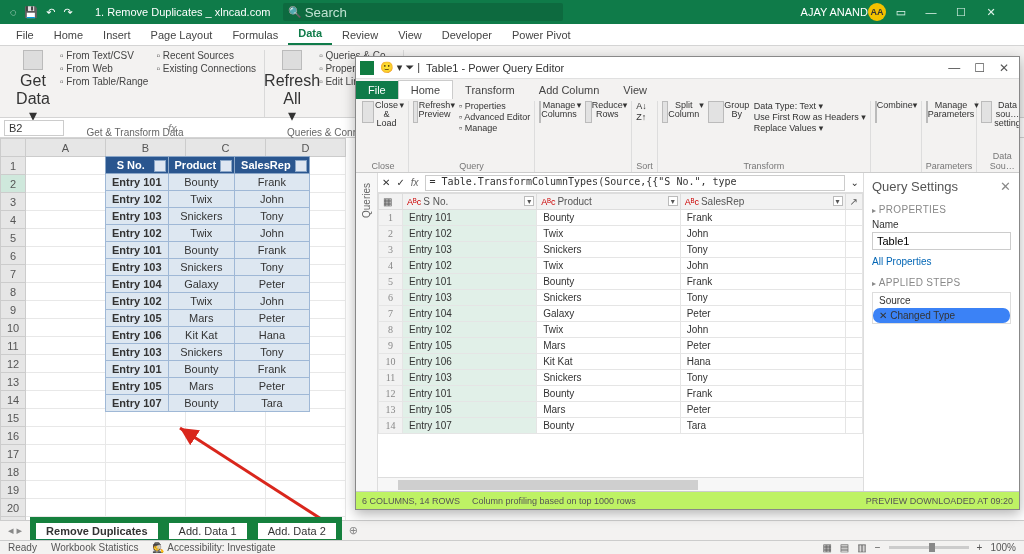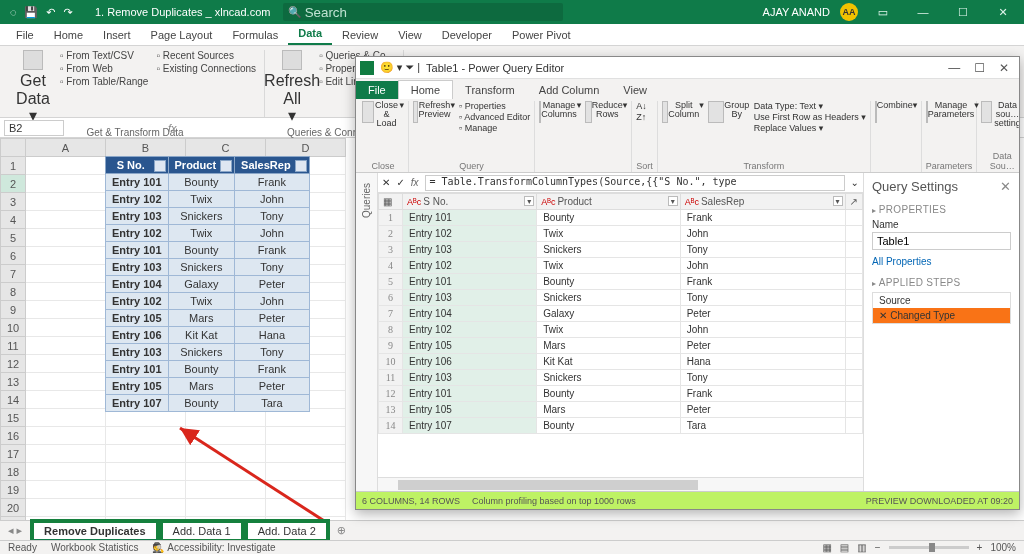--- a/index.html
+++ b/index.html
@@ -5,21 +5,21 @@
   * { box-sizing: border-box; margin: 0; padding: 0; font-family: "Segoe UI", Arial, sans-serif; }
   body { background: #fff; width: 1024px; height: 554px; overflow: hidden; position: relative; font-size: 11px; color: #333; }
 
   
   .title-bar { height: 24px; background: #0f7b49; display: flex; align-items: center; color: #fff; font-size: 11px; }
   .title-bar .qat { display: flex; align-items: center; gap: 8px; padding: 0 10px; }
   .title-bar .doc-title { flex: 0 0 200px; text-align: center; }
   .title-bar .search-wrap { flex: 0 0 300px; }
   .title-bar .search { background: #0d6a3f; border: none; border-radius: 2px; height: 18px; width: 280px; color: #fff; padding: 0 8px 0 22px; }
   .title-bar .search::placeholder { color: #bfe3d2; }
-  .title-bar .right { margin-left: auto; display: flex; align-items: center; gap: 10px; padding-right: 6px; }
+  .title-bar .right { margin-left: auto; display: flex; align-items: center; padding-right: 18px; }
   .avatar { width: 18px; height: 18px; border-radius: 50%; background: #f2c200; color: #333; font-size: 9px; font-weight: bold; display: flex; align-items: center; justify-content: center; }
   .win-btn { width: 30px; height: 24px; display: flex; align-items: center; justify-content: center; color: #dff4eb; }
 
   
   .menu-tabs { height: 22px; display: flex; align-items: flex-end; padding: 0 6px; border-bottom: 1px solid #d4d4d4; background: #fff; }
   .menu-tabs .tab { padding: 4px 10px; font-size: 11px; color: #444; cursor: pointer; }
   .menu-tabs .tab.active { border-bottom: 2px solid #0f7b49; color: #0f7b49; font-weight: 600; }
   .menu-tabs .right-actions { margin-left: auto; display: flex; gap: 6px; padding-right: 6px; }
   .menu-tabs .right-actions .btn { border: 1px solid #ccc; padding: 1px 6px; font-size: 11px; background: #fafafa; }
   .menu-tabs .right-actions .btn.comments { color: #0f7b49; }
@@ -55,21 +55,21 @@
   .data-tbl td { border: 1px solid #9fb8d6; padding: 2px 6px; text-align: center; font-size: 11px; }
   .data-tbl tr:nth-child(odd) td { background: #dde7f1; }
   .data-tbl tr:nth-child(even) td { background: #eef3f9; }
   .data-tbl td:first-child { font-weight: 600; }
 
   .red-arrow { position: absolute; left: 175px; top: 285px; pointer-events: none; }
 
   
   .sheet-tabs { position: absolute; bottom: 14px; left: 0; height: 20px; width: 100%; background: #f3f2f1; display: flex; align-items: center; border-top: 1px solid #ccc; font-size: 11px; }
   .sheet-tabs .nav { padding: 0 8px; color: #888; }
-  .sheet-tabs .tab { padding: 2px 10px; border: 4px solid #15803d; background: #fff; margin-right: -1px; }
+  .sheet-tabs .tab { padding: 2px 10px; border: 6px solid #15803d; background: #fff; margin-right: -1px; }
   .sheet-tabs .tab.active { font-weight: bold; border-bottom: 2px solid #0f7b49; }
 
   
   .status-bar { position: absolute; bottom: 0; left: 0; right: 0; height: 14px; background: #f3f2f1; border-top: 1px solid #ccc; display: flex; align-items: center; font-size: 10px; color: #555; padding: 0 8px; gap: 14px; }
   .status-bar .right { margin-left: auto; display: flex; gap: 8px; align-items: center; }
   .zoom-slider { width: 80px; height: 3px; background: #ccc; position: relative; }
   .zoom-slider::after { content: ""; position: absolute; left: 50%; top: -3px; width: 6px; height: 9px; background: #888; }
 
   
   .pq-window { position: absolute; left: 355px; top: 56px; width: 665px; height: 454px; background: #fff; border: 1px solid #888; box-shadow: 0 4px 12px rgba(0,0,0,.3); display: flex; flex-direction: column; }
@@ -116,21 +116,21 @@
 
   .pq-right { width: 156px; border-left: 1px solid #ddd; padding: 6px 8px; font-size: 11px; background: #fff; overflow: hidden; }
   .pq-right h3 { font-size: 13px; font-weight: 400; color: #555; display: flex; align-items: center; }
   .pq-right h3 .x { margin-left: auto; color: #888; }
   .pq-right .sec-hd { font-size: 10px; color: #888; margin-top: 10px; letter-spacing: .3px; }
   .pq-right .sec-hd::before { content: "▸ "; font-size: 8px; }
   .pq-right .name-input { width: 100%; border: 1px solid #ccc; height: 18px; padding: 0 4px; margin-top: 2px; font-size: 11px; }
   .pq-right .link { color: #0366b5; font-size: 10px; margin-top: 6px; display: block; }
   .pq-right .steps { border: 1px solid #ddd; margin-top: 4px; font-size: 10px; }
   .pq-right .steps div { padding: 2px 6px; }
-  .pq-right .steps .sel { background: #f97316; }
+  .pq-right .steps .sel { background: #3b82f6; border-radius: 7px; }
 
   .search-ico { position: absolute; left: 6px; top: 3px; }
 </style>
 </head>
 <body>
 
 <div class="title-bar">
   <div class="qat">
     <span>◌</span>
     <span>💾</span>

